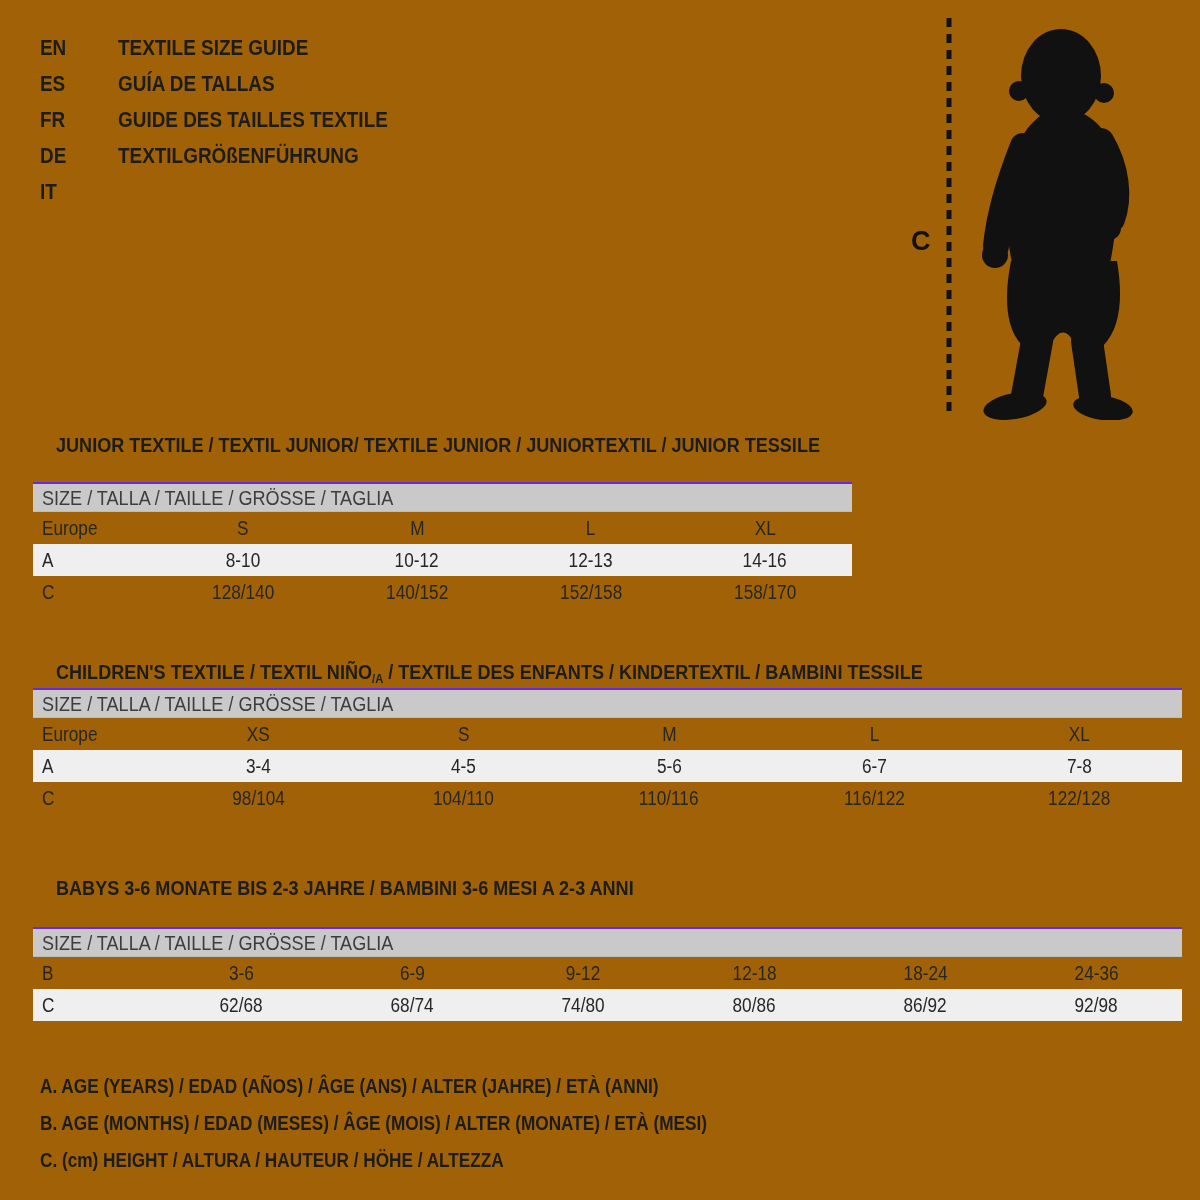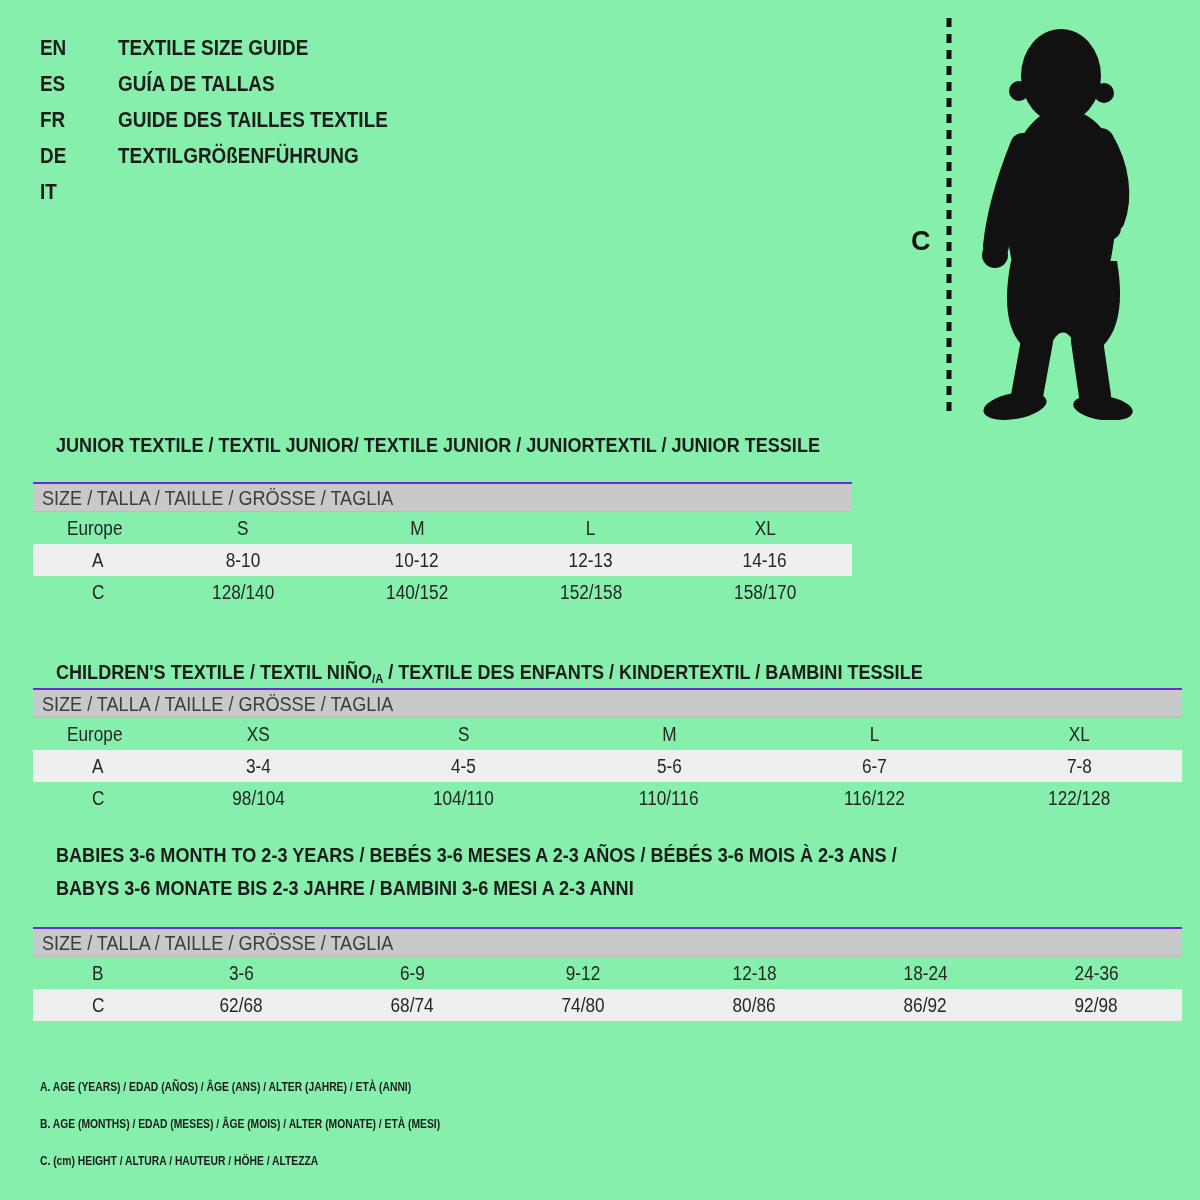--- a/index.html
+++ b/index.html
@@ -7,21 +7,21 @@
     --stripe:#efefef;
     --ink:#111111;
   }
   *{margin:0;padding:0;box-sizing:border-box;}
   html,body{background:#ffffff;}
   body{
     width:1200px;height:1200px;position:relative;
     font-family:"Liberation Sans", sans-serif;
     color:#222222;
   }
-  .page{position:absolute;inset:0;background:#86efac;overflow:hidden;}
+  .page{position:absolute;inset:0;background:#a16207;overflow:hidden;}
 
   
   .cond{display:inline-block;transform:scaleX(0.86);transform-origin:0 50%;white-space:nowrap;}
   .cond-c{display:inline-block;transform:scaleX(0.86);transform-origin:50% 50%;white-space:nowrap;}
 
   
   .lang-list{position:absolute;left:40px;top:30px;}
   .lang-row{display:flex;height:36px;align-items:center;font-weight:bold;font-size:22px;color:#1c1c1c;}
   .lang-code{width:78px;}
 
@@ -35,30 +35,30 @@
   
   .size-table{position:absolute;left:33px;}
   .size-table .bar{
     height:30px;background:var(--header-bar);
     border-top:2px solid #6d28d9;border-bottom:1px solid #bdbdbd;
     display:flex;align-items:center;padding-left:9px;
     font-size:21px;color:#3d3d3d;
   }
   .trow{display:flex;height:32px;align-items:center;font-size:20px;color:#262626;}
   .size-table .trow:nth-child(3){background:var(--stripe);}
-  .trow .lbl{width:123px;padding-left:9px;text-align:center;}
+  .trow .lbl{width:123px;padding-left:9px;}
   .trow .val{flex:1;text-align:center;}
 
   #junior-table{top:482px;width:819px;}
   #children-table{top:688px;width:1149px;}
   #babies-table{top:927px;width:1149px;}
 
   
   .legend{position:absolute;left:40px;top:1068px;}
-  .legend-line{height:37px;display:flex;align-items:center;font-weight:bold;font-size:12px;color:#1c1c1c;}
+  .legend-line{height:37px;display:flex;align-items:center;font-weight:bold;font-size:20px;color:#1c1c1c;}
 
   .sil-fill{fill:var(--ink);stroke:none;}
   .sil-stroke{fill:none;stroke:var(--ink);stroke-linecap:round;}
 </style>
 </head>
 <body>
 
 <div class="page">
 
   <div class="lang-list">
@@ -161,23 +161,20 @@
     <div class="trow">
       <span class="lbl"><span class="cond">C</span></span>
       <span class="val"><span class="cond-c">98/104</span></span>
       <span class="val"><span class="cond-c">104/110</span></span>
       <span class="val"><span class="cond-c">110/116</span></span>
       <span class="val"><span class="cond-c">116/122</span></span>
       <span class="val"><span class="cond-c">122/128</span></span>
     </div>
   </div>
 
-  <div class="section-title" style="top:843px;">
-    <span class="cond">BABIES 3-6 MONTH TO 2-3 YEARS / BEBÉS 3-6 MESES A 2-3 AÑOS / BÉBÉS 3-6 MOIS À 2-3 ANS /</span>
-  </div>
   <div class="section-title" style="top:876px;">
     <span class="cond">BABYS 3-6 MONATE BIS 2-3 JAHRE / BAMBINI 3-6 MESI A 2-3 ANNI</span>
   </div>
   <div class="size-table" id="babies-table">
     <div class="bar">
         <span class="cond">SIZE / TALLA / TAILLE / GRÖSSE / TAGLIA</span>
       </div>
     <div class="trow">
       <span class="lbl"><span class="cond">B</span></span>
       <span class="val"><span class="cond-c">3-6</span></span>

